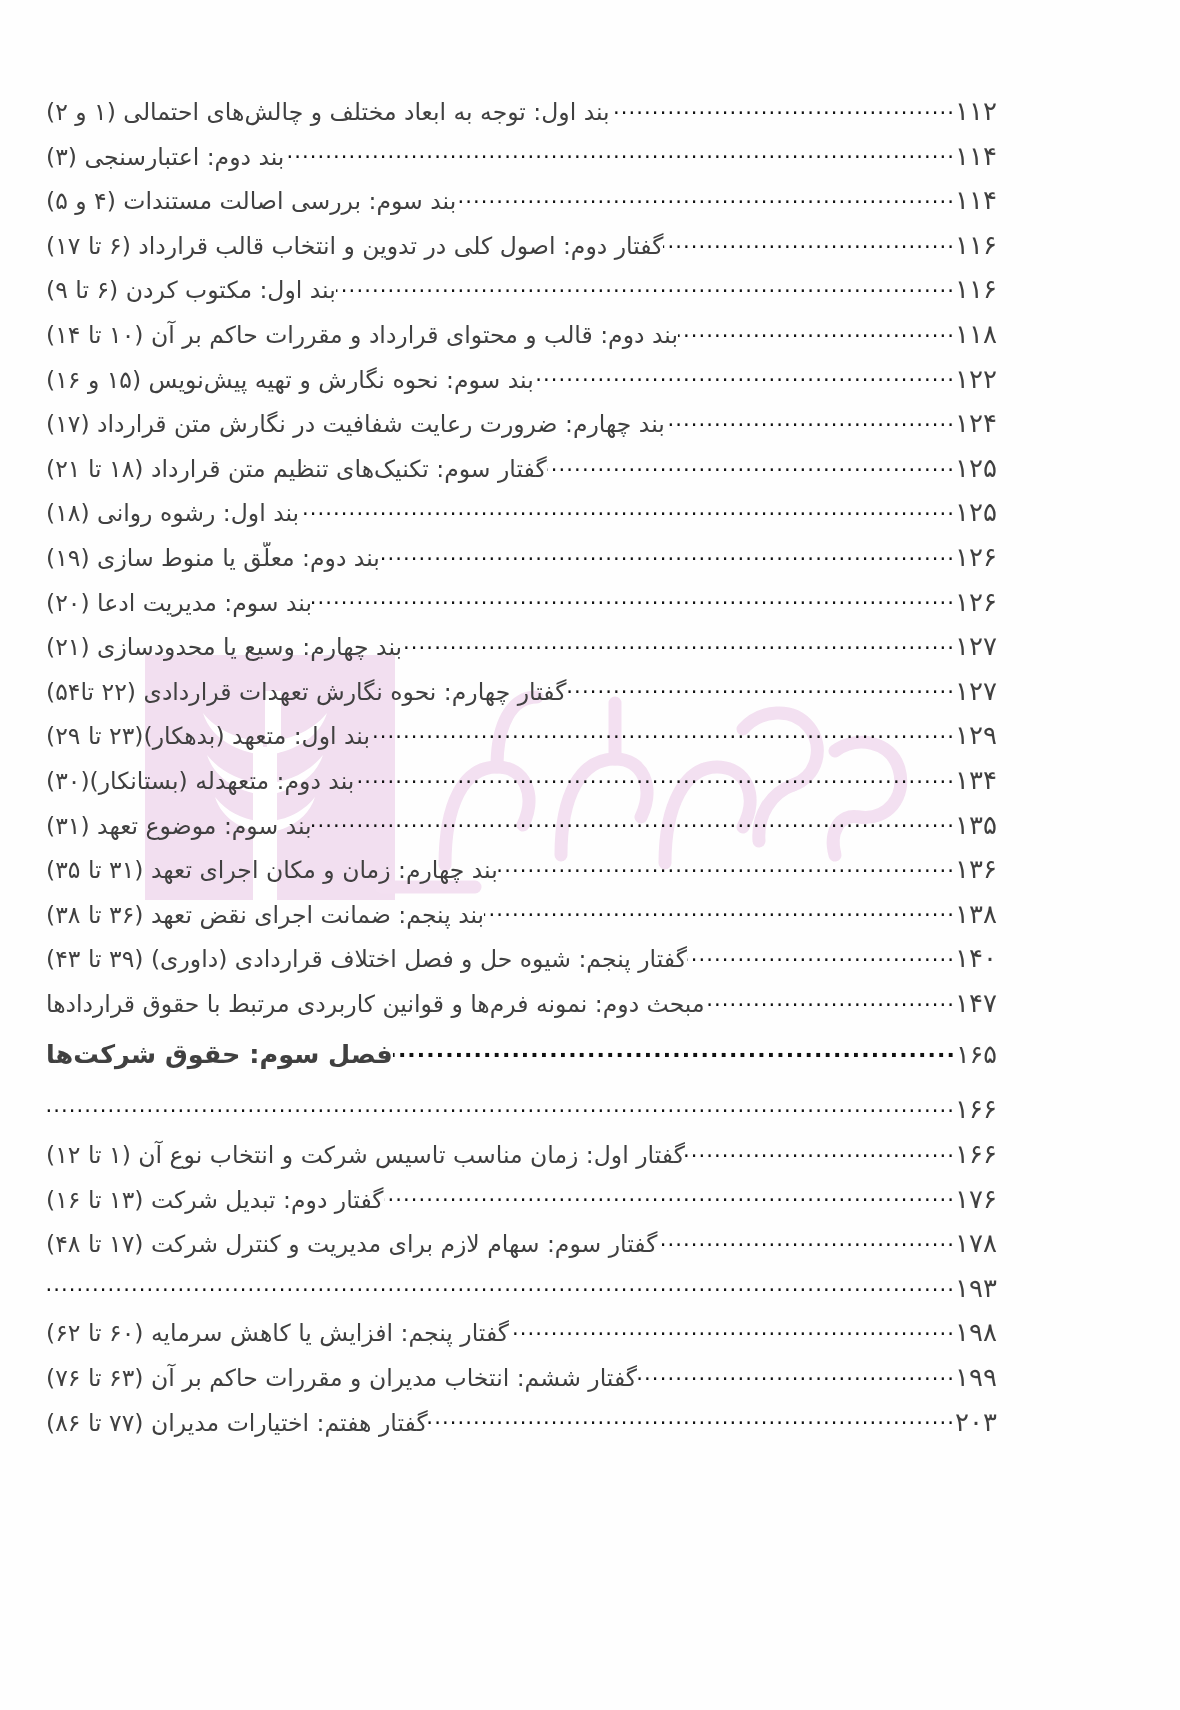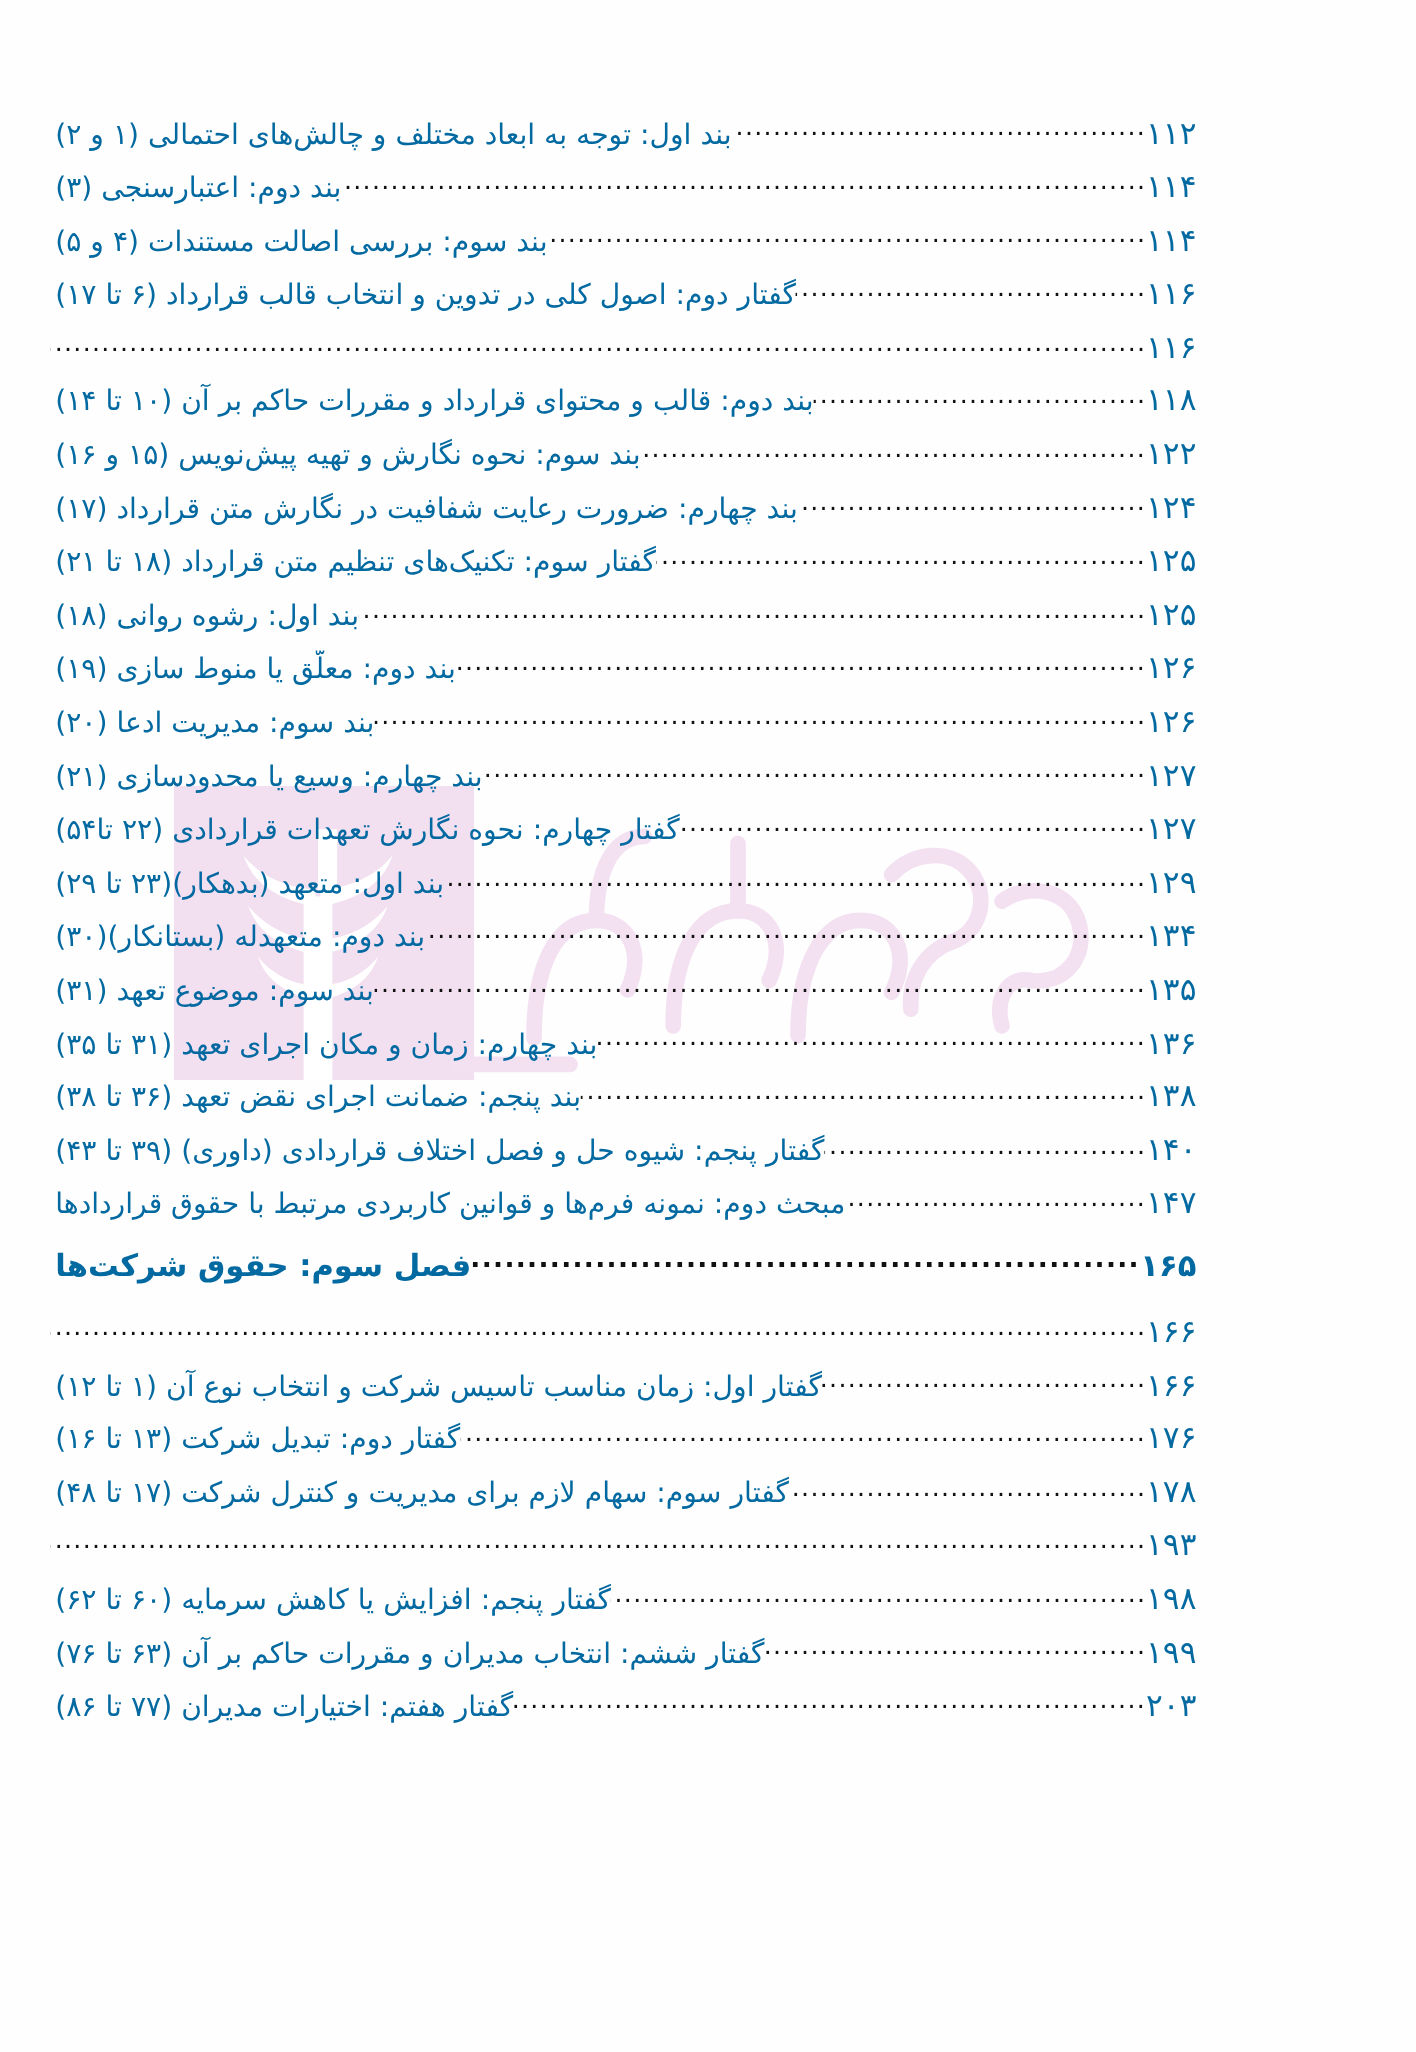--- a/index.html
+++ b/index.html
@@ -59,21 +59,21 @@
   }
 
   .toc-row {
     display: flex;
     flex-direction: row-reverse;
     align-items: baseline;
     direction: rtl;
     width: 100%;
     height: 44.6px;
     font-size: 23.5px;
-    color: #0369a1;
+    color: #404040;
     white-space: nowrap;
     overflow: hidden;
   }
 
   .toc-row .title {
     flex: 0 0 auto;
     padding-left: 4px;
     letter-spacing: 0;
   }
 
@@ -103,21 +103,21 @@
     unicode-bidi: embed;
     text-align: left;
   }
 
   
   .toc-row.chapter {
     font-weight: bold;
     font-size: 25.5px;
     height: 52px;
   }
-  .toc-row.chapter .pagenum { font-size: 25.5px; font-weight: bold; }
+  .toc-row.chapter .pagenum { font-size: 25.5px; font-weight: normal; }
   .toc-row.chapter .leader::after { font-size: 22px; letter-spacing: 1.1px; }
 
   
   .toc-row.gap-before { margin-top: 5px; }
   .toc-row.gap-after  { margin-bottom: 5px; }
 </style>
 </head>
 <body>
 
 <div class="page">
@@ -167,20 +167,21 @@
         <span class="title">بند سوم: بررسی اصالت مستندات (۴ و ۵)</span>
         <span class="leader"></span>
         <span class="pagenum">۱۱۴</span>
       </div>
       <div class="toc-row">
         <span class="title">گفتار دوم: اصول کلی در تدوین و انتخاب قالب قرارداد (۶ تا ۱۷)</span>
         <span class="leader"></span>
         <span class="pagenum">۱۱۶</span>
       </div>
       <div class="toc-row">
+        <span class="title">بند اول: مکتوب کردن (۶ تا ۹)</span>
         <span class="leader"></span>
         <span class="pagenum">۱۱۶</span>
       </div>
       <div class="toc-row">
         <span class="title">بند دوم: قالب و محتوای قرارداد و مقررات حاکم بر آن (۱۰ تا ۱۴)</span>
         <span class="leader"></span>
         <span class="pagenum">۱۱۸</span>
       </div>
       <div class="toc-row">
         <span class="title">بند سوم: نحوه نگارش و تهیه پیش‌نویس (۱۵ و ۱۶)</span>

